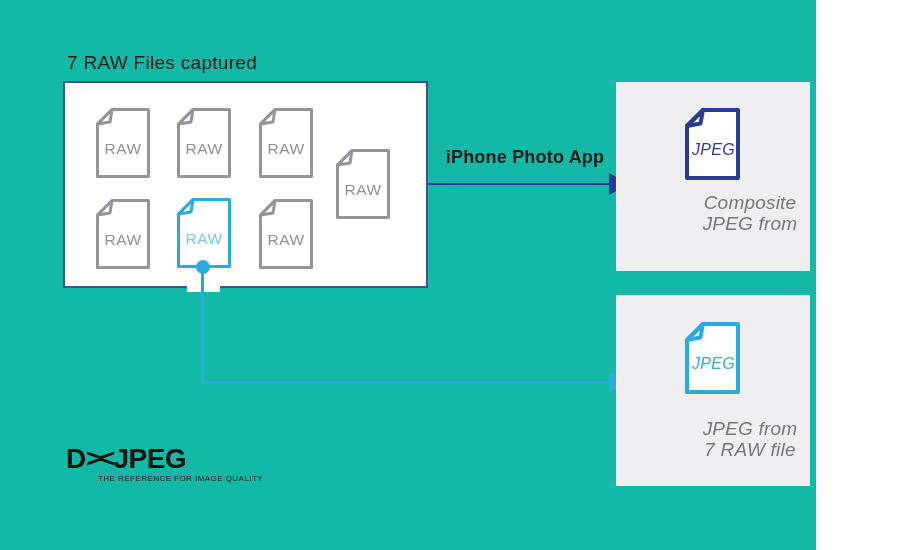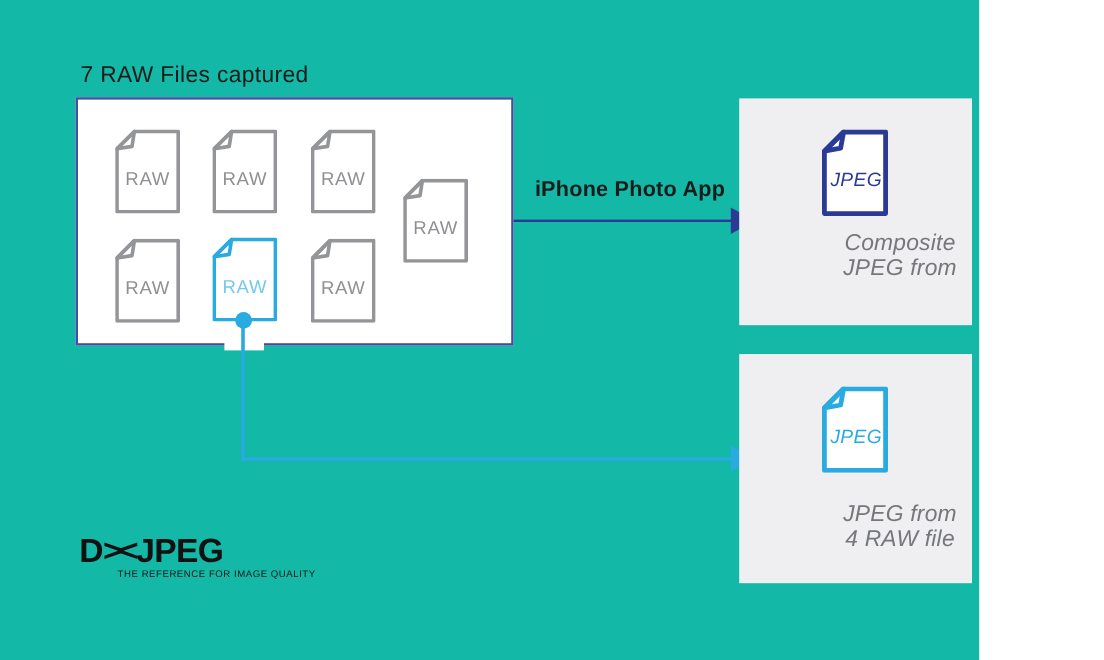--- a/index.html
+++ b/index.html
@@ -177,21 +177,21 @@
   <div class="panel panel-single">
     <div class="jpeg-icon jpeg-cyan">
       <svg width="55" height="72" viewBox="0 0 55 72">
         <path class="doc" d="M18 2 L53 2 L53 70 L2 70 L2 18 Z"></path>
         <path class="flap" d="M2 18 L18 2 L15.5 15.5 Z"></path>
         <text x="28.5" y="47" text-anchor="middle">JPEG</text>
       </svg>
     </div>
     <div class="panel-caption">
       <div>JPEG from</div>
-      <div>4 RAW file</div>
+      <div>7 RAW file</div>
     </div>
   </div>
 
   <div class="logo">
     <div class="logo-word"><span>D</span><span class="logo-x">&gt;&lt;</span><span>JPEG</span></div>
     <div class="logo-tagline">THE REFERENCE FOR IMAGE QUALITY</div>
   </div>
 
 </div>
 

